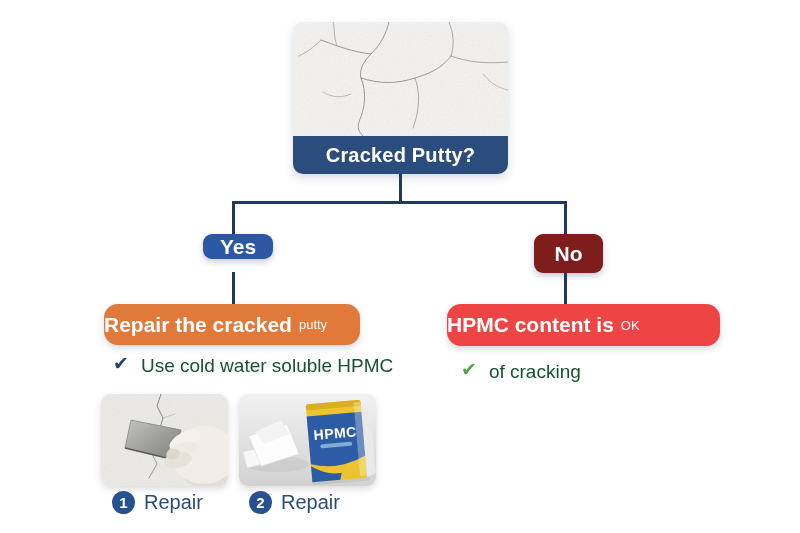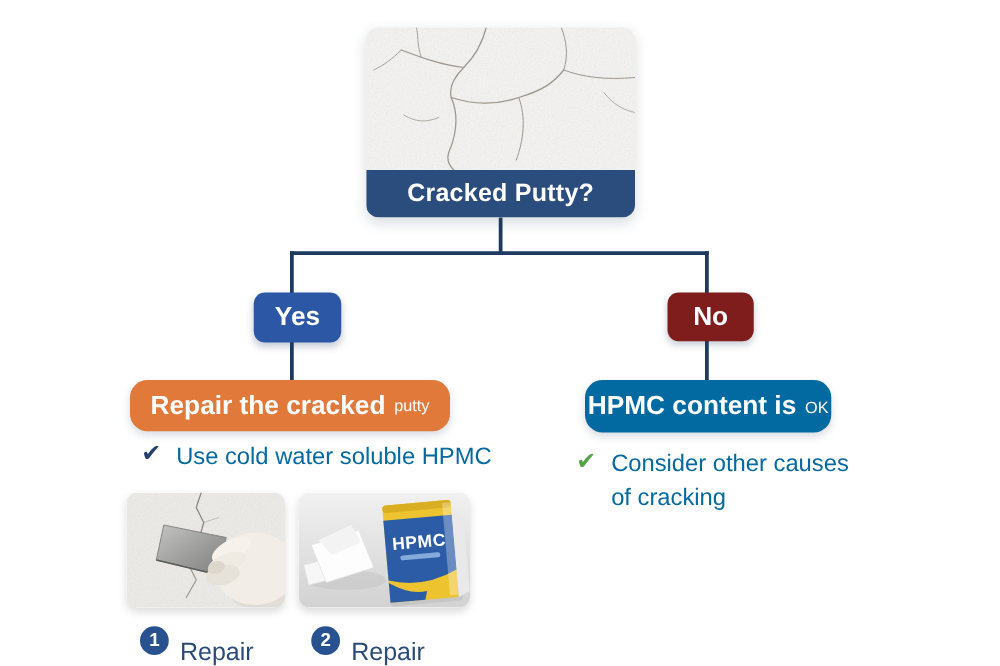--- a/index.html
+++ b/index.html
@@ -26,60 +26,60 @@
     display:flex;align-items:center;justify-content:center;
     font-size:20px;font-weight:700;letter-spacing:0.2px;
   }
 
   
   .btn{
     position:absolute;border-radius:9px;color:#ffffff;font-weight:700;font-size:21px;
     display:flex;align-items:center;justify-content:center;
     box-shadow:0 3px 6px rgba(30,50,90,0.25);
   }
-  .btn.yes{left:203px;top:234px;width:70px;height:40px;background:#2b57a5;}
+  .btn.yes{left:203px;top:234px;width:70px;height:25px;background:#2b57a5;}
   .btn.no{left:534px;top:234px;width:69px;height:39px;background:#7f1d1d;}
 
   
   .banner{
     position:absolute;border-radius:14px;color:#ffffff;
-    display:flex;align-items:center;justify-content:center;gap:7px;
+    display:flex;align-items:center;gap:7px;
     box-shadow:0 3px 7px rgba(30,50,90,0.18);white-space:nowrap;
   }
   .banner .bold{font-weight:700;font-size:21px;}
   .banner .rest{font-weight:400;font-size:13px;}
   .banner.orange{left:104px;top:304px;width:256px;height:41px;background:#e0793a;}
-  .banner.green{left:447px;top:304px;width:197px;height:42px;background:#0369a1;margin-left:21px;}
+  .banner.green{left:447px;top:304px;width:273px;height:42px;background:#ef4444;}
 
   
   .tip{position:absolute;display:flex;gap:12px;align-items:flex-start;}
   .tip .check{font-size:19px;font-weight:900;line-height:24px;}
   .check.navy{color:#27406e;}
   .check.greenc{color:#56a449;}
-  .tip .tip-text{font-size:19px;color:#0369a1;line-height:27px;font-weight:500;}
+  .tip .tip-text{font-size:19px;color:#14532d;line-height:27px;font-weight:500;}
   .tip.left-tip{left:113px;top:352px;}
   .tip.right-tip{left:461px;top:358px;}
   .tip .tline{display:block;}
 
   
   .photo-sm{
     position:absolute;border-radius:9px;overflow:hidden;
     box-shadow:0 3px 7px rgba(0,0,0,0.14);
   }
   .photo-sm.repair{left:101px;top:394px;width:127px;height:92px;}
   .photo-sm.smooth{left:239px;top:394px;width:137px;height:92px;}
   .photo-sm svg{display:block;}
 
   
   .step{position:absolute;display:flex;align-items:center;gap:9px;}
   .step .num{
     width:23px;height:23px;border-radius:50%;background:#27518f;color:#ffffff;
     font-weight:700;font-size:15px;display:flex;align-items:center;justify-content:center;
   }
-  .step .step-label{font-size:20px;color:#2a4a7a;font-weight:500;margin-top:20px;}
+  .step .step-label{font-size:20px;color:#2a4a7a;font-weight:500;}
   .step.s1{left:112px;top:491px;}
   .step.s2{left:249px;top:491px;}
 </style>
 </head>
 <body>
 
 <div class="canvas">
 
   <div class="line v" style="left:399px;top:172px;height:31px;"></div>
   <div class="line h" style="left:232px;top:201px;width:335px;"></div>
@@ -138,21 +138,20 @@
     <span class="rest">OK</span>
   </div>
 
   <div class="tip left-tip">
     <span class="check navy">✔</span>
     <span class="tip-text">Use cold water soluble HPMC</span>
   </div>
   <div class="tip right-tip">
     <span class="check greenc">✔</span>
     <span class="tip-text">
-      <span class="tline">Consider other causes</span>
       <span class="tline">of cracking</span>
     </span>
   </div>
 
   <div class="photo-sm repair">
     <svg width="127" height="92" viewBox="0 0 127 92" preserveAspectRatio="none">
       <defs>
         <linearGradient id="bl" x1="0" y1="0" x2="1" y2="1">
           <stop offset="0" stop-color="#c4c4c2"></stop>
           <stop offset="0.55" stop-color="#9c9c9a"></stop>

